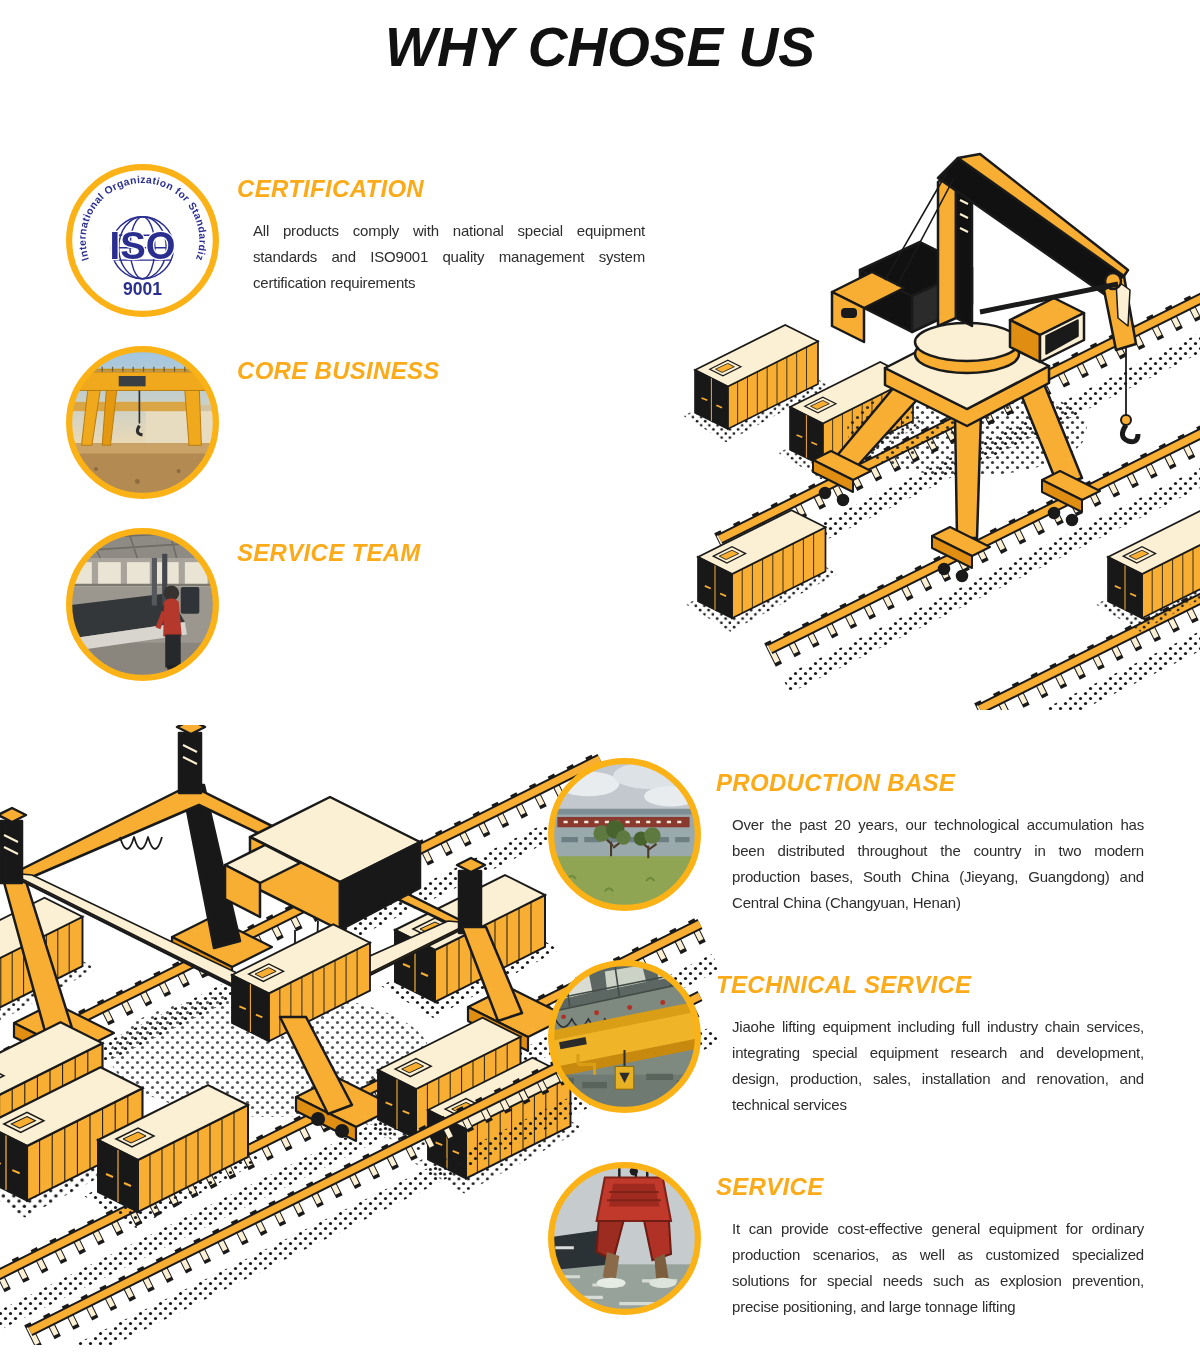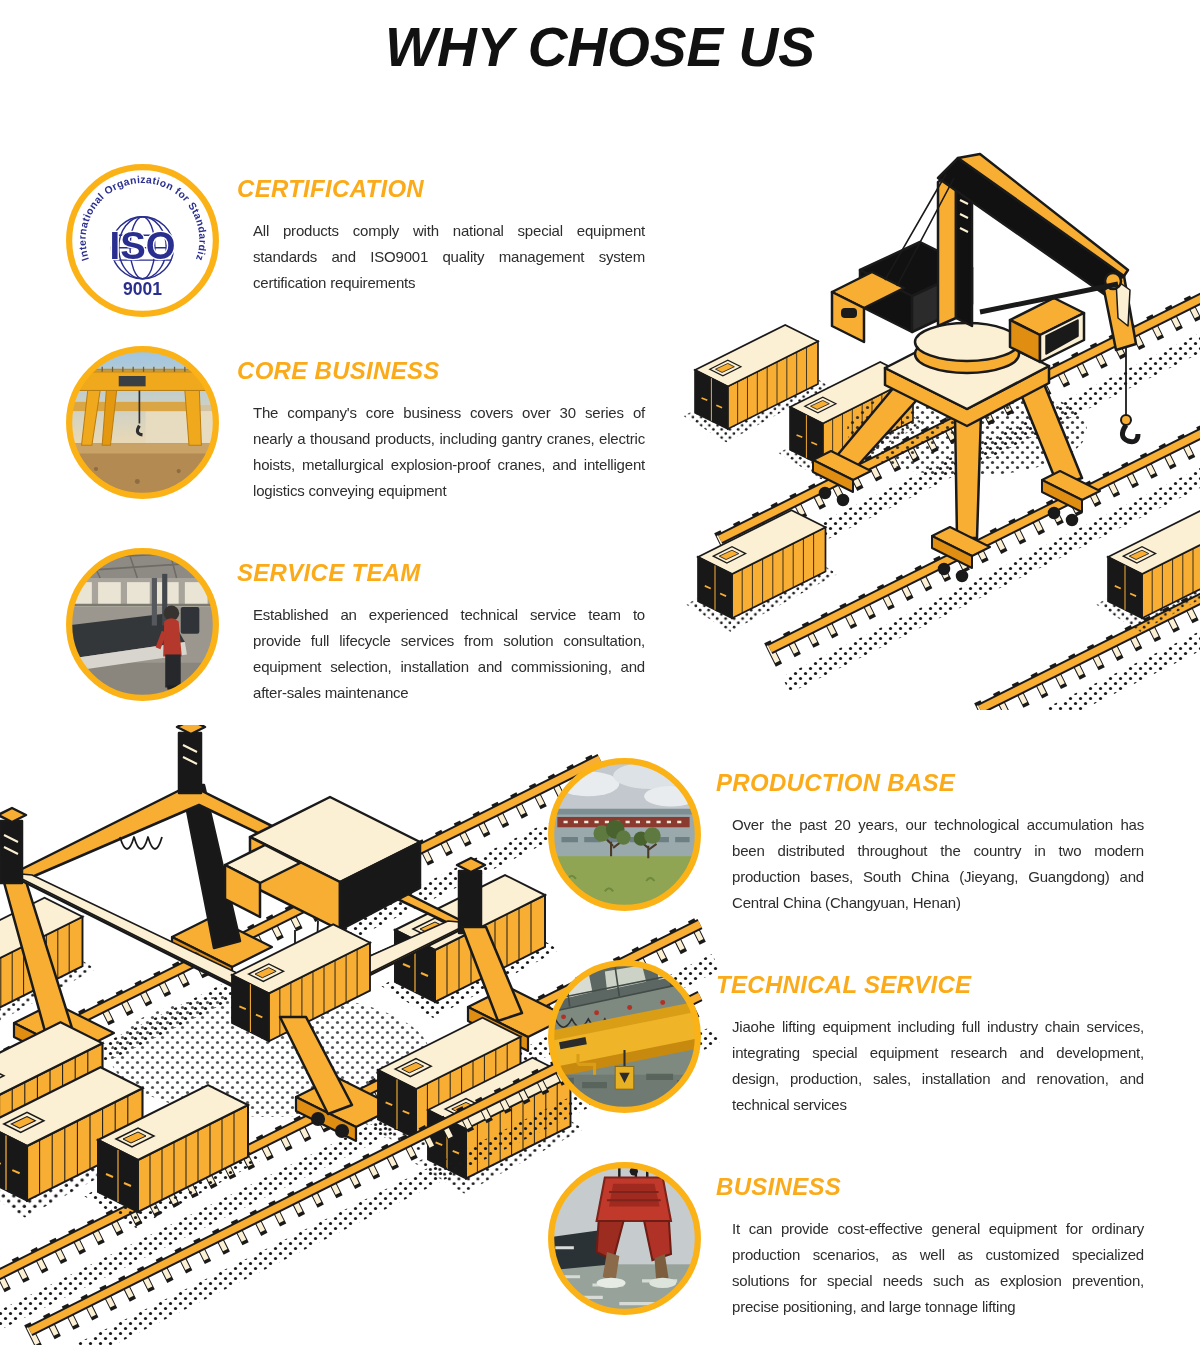--- a/index.html
+++ b/index.html
@@ -333,21 +333,20 @@
             <polygon points="40,44 50,44 44,97 36,97" fill="#E3980F" stroke="#B97E12"></polygon>
             <polygon points="116,44 130,44 132,97 120,97" fill="#F0A81C" stroke="#B97E12"></polygon>
             <path d="M72,44 v32" stroke="#2e2e2e" stroke-width="1.6"></path>
             <path d="M72,78 q-5,8 3,9" stroke="#2e2e2e" stroke-width="3" fill="none"></path>
           </g>
           <circle cx="75" cy="75" r="71" fill="none" stroke="#FBB217" stroke-width="6"></circle>
         </svg>
       </div>
       <div class="texts">
         <h3>CORE BUSINESS</h3>
-        <p>The company's core business covers over 30 series of nearly a thousand products, including gantry cranes, electric hoists, metallurgical ex­plosion-proof cranes, and intelligent logistics conveying equipment</p>
       </div>
     </div>
 
     <div class="feature">
       <div class="photo">
         <svg viewBox="0 0 150 150">
           <defs>
               <clipPath id="c3">
                 <circle cx="75" cy="75" r="69"></circle>
               </clipPath>
@@ -375,21 +374,20 @@
             <path d="M96,72 q7,-6 14,0 l3,34 h-18 z" fill="#B5382C"></path>
             <path d="M96,82 l-6,16" stroke="#B5382C" stroke-width="5" fill="none"></path>
             <rect x="97" y="104" width="15" height="32" fill="#26282B"></rect>
             <path d="M99,136 h14" stroke="#1d1f21" stroke-width="4"></path>
           </g>
           <circle cx="75" cy="75" r="71" fill="none" stroke="#FBB217" stroke-width="6"></circle>
         </svg>
       </div>
       <div class="texts">
         <h3>SERVICE TEAM</h3>
-        <p>Established an experienced technical service team to provide full lifecycle services from solution consultation, equipment selection, in­stallation and commissioning, and after-sales maintenance</p>
       </div>
     </div>
   </div>
 
   <div class="features features-right">
 
     <div class="feature">
       <div class="photo">
         <svg viewBox="0 0 150 150">
           <defs>
@@ -490,18 +488,18 @@
             <polygon points="58,88 70,92 66,118 54,112" fill="#8A6A48"></polygon>
             <polygon points="104,94 114,90 118,116 106,120" fill="#7C5E3E"></polygon>
             <ellipse cx="62" cy="118" rx="14" ry="5" fill="#E6ECE4"></ellipse>
             <ellipse cx="112" cy="118" rx="13" ry="5" fill="#DDE4DC"></ellipse>
             <circle cx="84" cy="10" r="4" fill="#1d1d1d"></circle>
           </g>
           <circle cx="75" cy="75" r="71" fill="none" stroke="#FBB217" stroke-width="6"></circle>
         </svg>
       </div>
       <div class="texts">
-        <h3>BUSINESS</h3>
+        <h3>SERVICE</h3>
         <p>It can provide cost-effective general equipment for ordinary production scenarios, as well as cus­tomized specialized solutions for special needs such as explosion prevention, precise positioning, and large tonnage lifting</p>
       </div>
     </div>
   </div>
 </div>
 
 </body></html>

